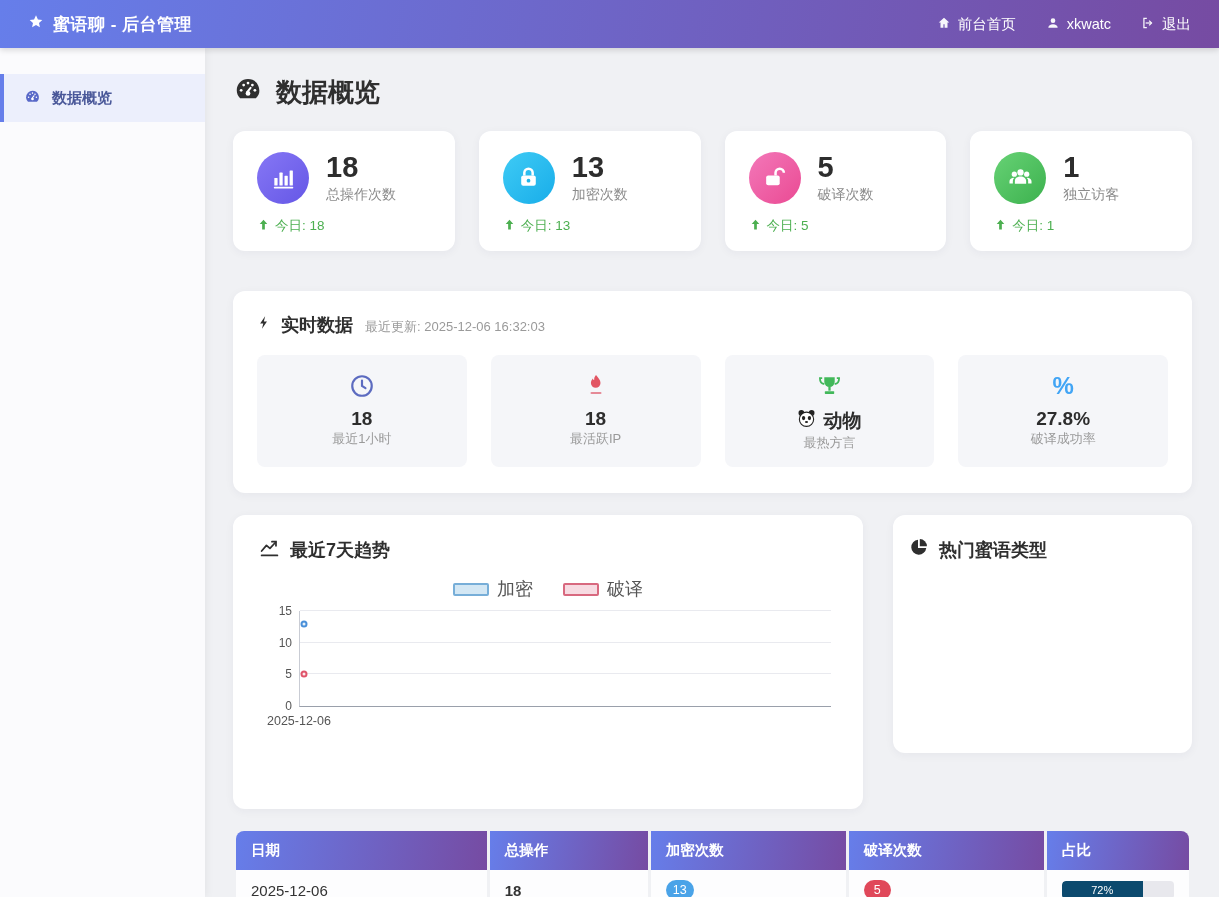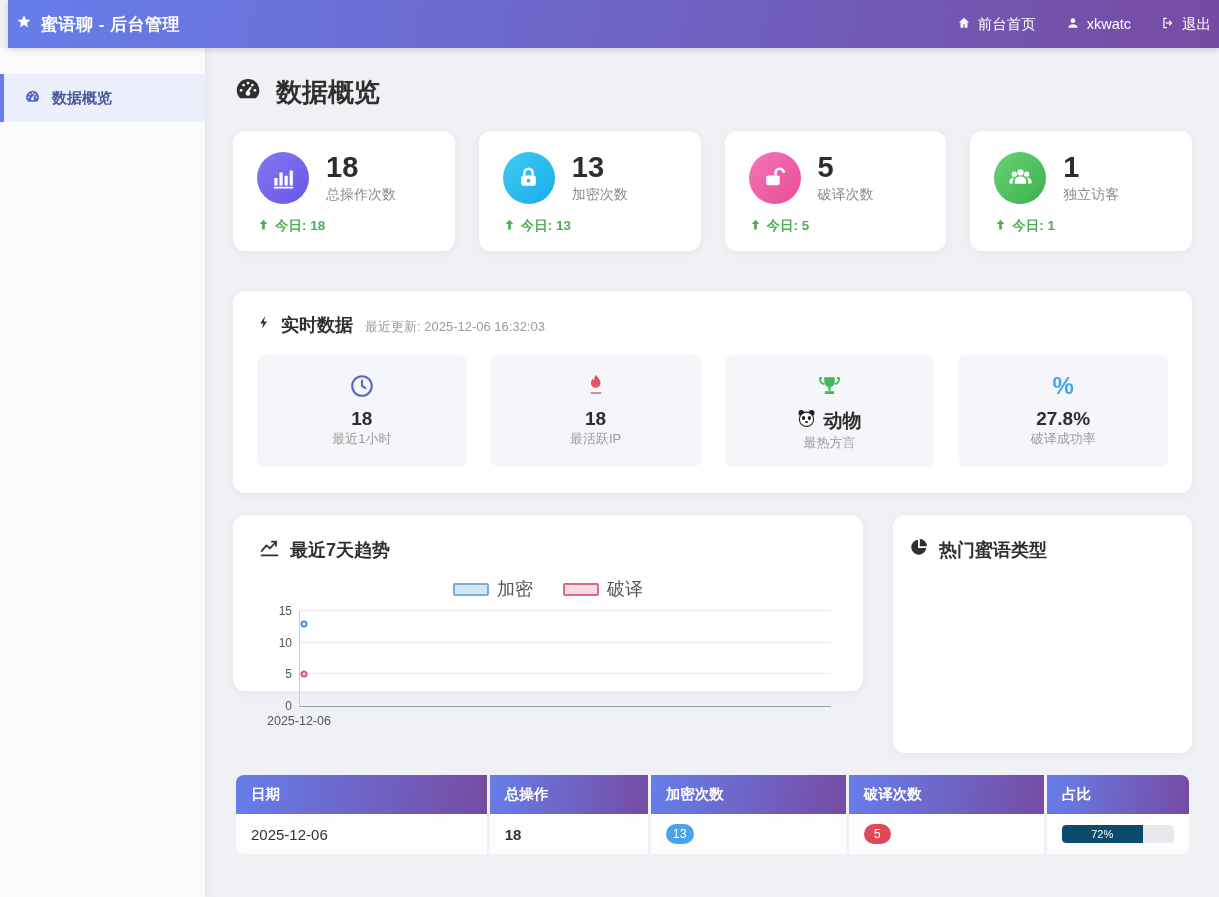--- a/index.html
+++ b/index.html
@@ -1,24 +1,24 @@
 <!DOCTYPE html>
 <html><head>
 <meta charset="utf-8">
 <style>
   * { margin:0; padding:0; box-sizing:border-box; }
   html,body { width:1219px; height:897px; overflow:hidden; }
   body { font-family:"Liberation Sans","DejaVu Sans",sans-serif; background:#f0f1f4; color:#333; }
 
   
   .navbar{
-    position:fixed; top:0; left:8px; right:0; height:48px; z-index:20;
+    position:fixed; top:0; left:0; right:0; height:48px; z-index:20;
     background:linear-gradient(100deg,#667eea 0%,#764ba2 100%);
     display:flex; align-items:center; justify-content:space-between;
-    padding:0 8px; box-shadow:0 2px 6px rgba(0,0,0,.15);
+    padding:0 28px; box-shadow:0 2px 6px rgba(0,0,0,.15);
   }
   .brand{ display:flex; align-items:center; gap:9px; color:#fff; font-size:17px; font-weight:bold; letter-spacing:.5px;}
   .nav-links{ display:flex; align-items:center; gap:30px; }
   .nav-link{ display:flex; align-items:center; gap:7px; color:#fff; font-size:14.5px; cursor:pointer; }
   .nav-link svg{ opacity:.95; }
 
   
   .sidebar{
     position:fixed; top:48px; left:0; bottom:0; width:205px;
     background:#fbfbfd; box-shadow:2px 0 8px rgba(0,0,0,.05); z-index:10; padding-top:26px;
@@ -41,37 +41,37 @@
   .stats{ display:grid; grid-template-columns:repeat(4,1fr); gap:24px; margin-bottom:40px; }
   .stat-card{ padding:20px 24px 16px; }
   .stat-top{ display:flex; align-items:center; gap:17px; }
   .stat-circle{ width:52px; height:52px; border-radius:50%; display:flex; align-items:center; justify-content:center; flex:0 0 52px; }
   .c-purple{ background:linear-gradient(135deg,#8677f5,#6557e6); }
   .c-blue{ background:linear-gradient(135deg,#3fcbf5,#18ade9); }
   .c-pink{ background:linear-gradient(135deg,#f378b9,#ea4a93); }
   .c-green{ background:linear-gradient(135deg,#67d275,#3cb14e); }
   .stat-value{ font-size:29px; font-weight:bold; color:#2d2d2d; line-height:32px; }
   .stat-label{ font-size:14px; color:#8b8b8b; margin-top:3px; }
-  .stat-today{ display:flex; align-items:center; gap:5px; margin-top:13px; color:#4caf50; font-size:13.5px;font-weight:bold; }
+  .stat-today{ display:flex; align-items:center; gap:5px; margin-top:13px; color:#4caf50; font-size:13.5px; }
 
   
   .realtime{ padding:22px 24px 26px; margin-bottom:22px; }
   .rt-head{ display:flex; align-items:baseline; gap:12px; margin-bottom:18px; }
   .rt-title{ display:flex; align-items:center; gap:9px; font-size:18px; font-weight:bold; color:#2f2f2f; }
   .rt-updated{ font-size:13px; color:#9a9a9a; }
   .rt-grid{ display:grid; grid-template-columns:repeat(4,1fr); gap:24px; }
   .rt-box{ background:#f5f6f9; border-radius:8px; padding:17px 10px 15px; text-align:center; }
   .rt-icon{ height:28px; display:flex; align-items:center; justify-content:center; margin-bottom:8px; }
   .rt-value{ font-size:19px; font-weight:bold; color:#2d2d2d; display:flex; align-items:center; justify-content:center; gap:7px; }
   .rt-label{ font-size:13px; color:#9a9a9a; }
   .pct-glyph{ color:#42a5f5; font-weight:bold; font-size:24px; line-height:26px; }
 
   
   .charts-row{ display:grid; grid-template-columns:630px 1fr; gap:30px; margin-bottom:22px; }
-  .trend-card{ padding:22px 26px; height:176px; }
+  .trend-card{ padding:22px 26px; height:294px; }
   .card-title{ display:flex; align-items:center; gap:10px; font-size:18px; font-weight:bold; color:#2f2f2f; }
   .legend{ display:flex; justify-content:center; gap:30px; margin:14px 0 10px; }
   .legend-item{ display:flex; align-items:center; gap:8px; font-size:18px; color:#555; }
   .swatch{ width:36px; height:13px; border-radius:2px; display:inline-block; }
   .swatch-blue{ background:#d3e7f4; border:2px solid #77aed8; }
   .swatch-red{ background:#f7dbe2; border:2px solid #d8697f; }
   .chart{ position:relative; margin-top:4px; }
   .chart-plot{ position:relative; height:96px; margin-left:40px; margin-right:6px;
     border-left:1px solid #c9ccd4; border-bottom:1px solid #9aa0ab; }
   .gridline{ position:absolute; left:0; right:0; height:1px; background:#e9eaef; }

